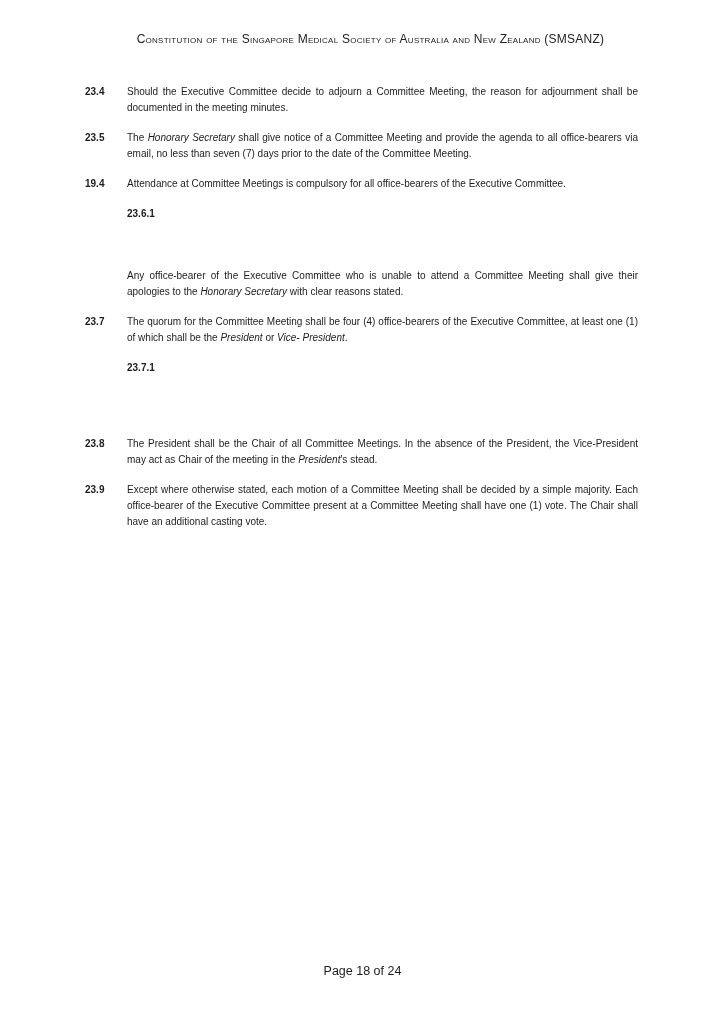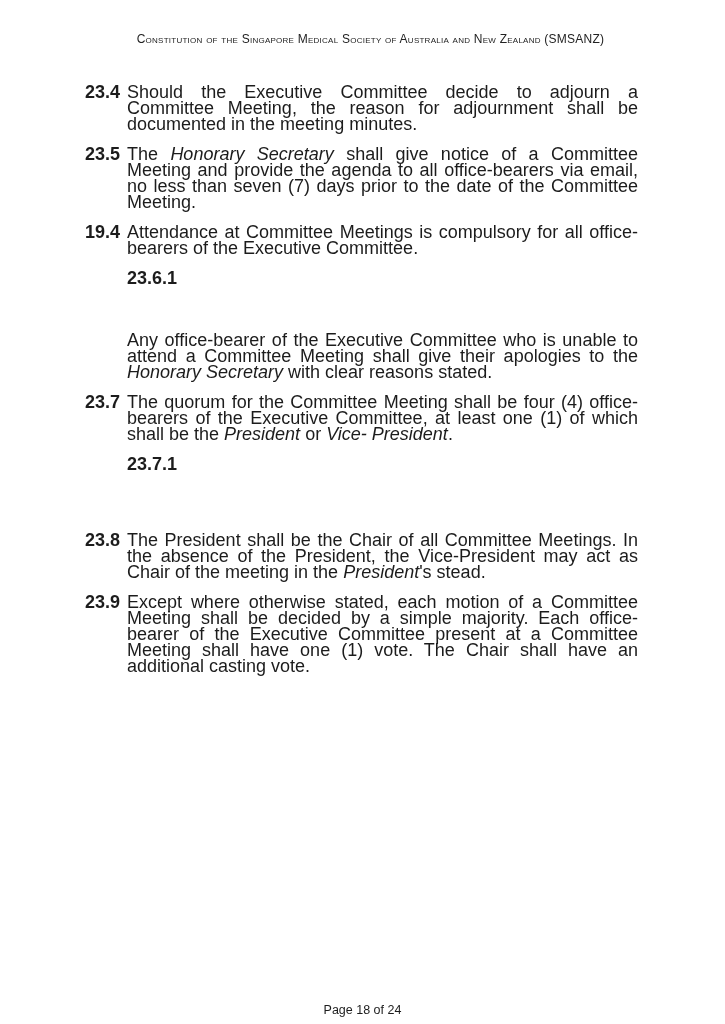--- a/index.html
+++ b/index.html
@@ -29,21 +29,21 @@
   }
   .content{
     position:absolute;
     top:84px;
     left:85px;
     right:87px;
   }
   .clause{
     display:flex;
     margin-bottom:14px;
-    font-size:18px;
+    font-size:10px;
     line-height:16px;
   }
   .clause .num{
     flex:0 0 42px;
     font-weight:700;
   }
   .clause.sub{
     padding-left:42px;
     flex-direction:column;
   }
@@ -57,21 +57,20 @@
   }
   .clause .body i{
   }
   .doc-footer{
     position:absolute;
     top:963px;left:0;right:0;
     text-align:center;
     font-size:12.5px;
     line-height:16px;
     color:#1c1c1c;
-    margin-top:39px;
   }
 </style>
 </head>
 <body>
 
 <div class="page">
   <div class="doc-header">Constitution of the Singapore Medical Society of Australia and New Zealand (SMSANZ)</div>
 
   <div class="content">
       <div class="clause">

